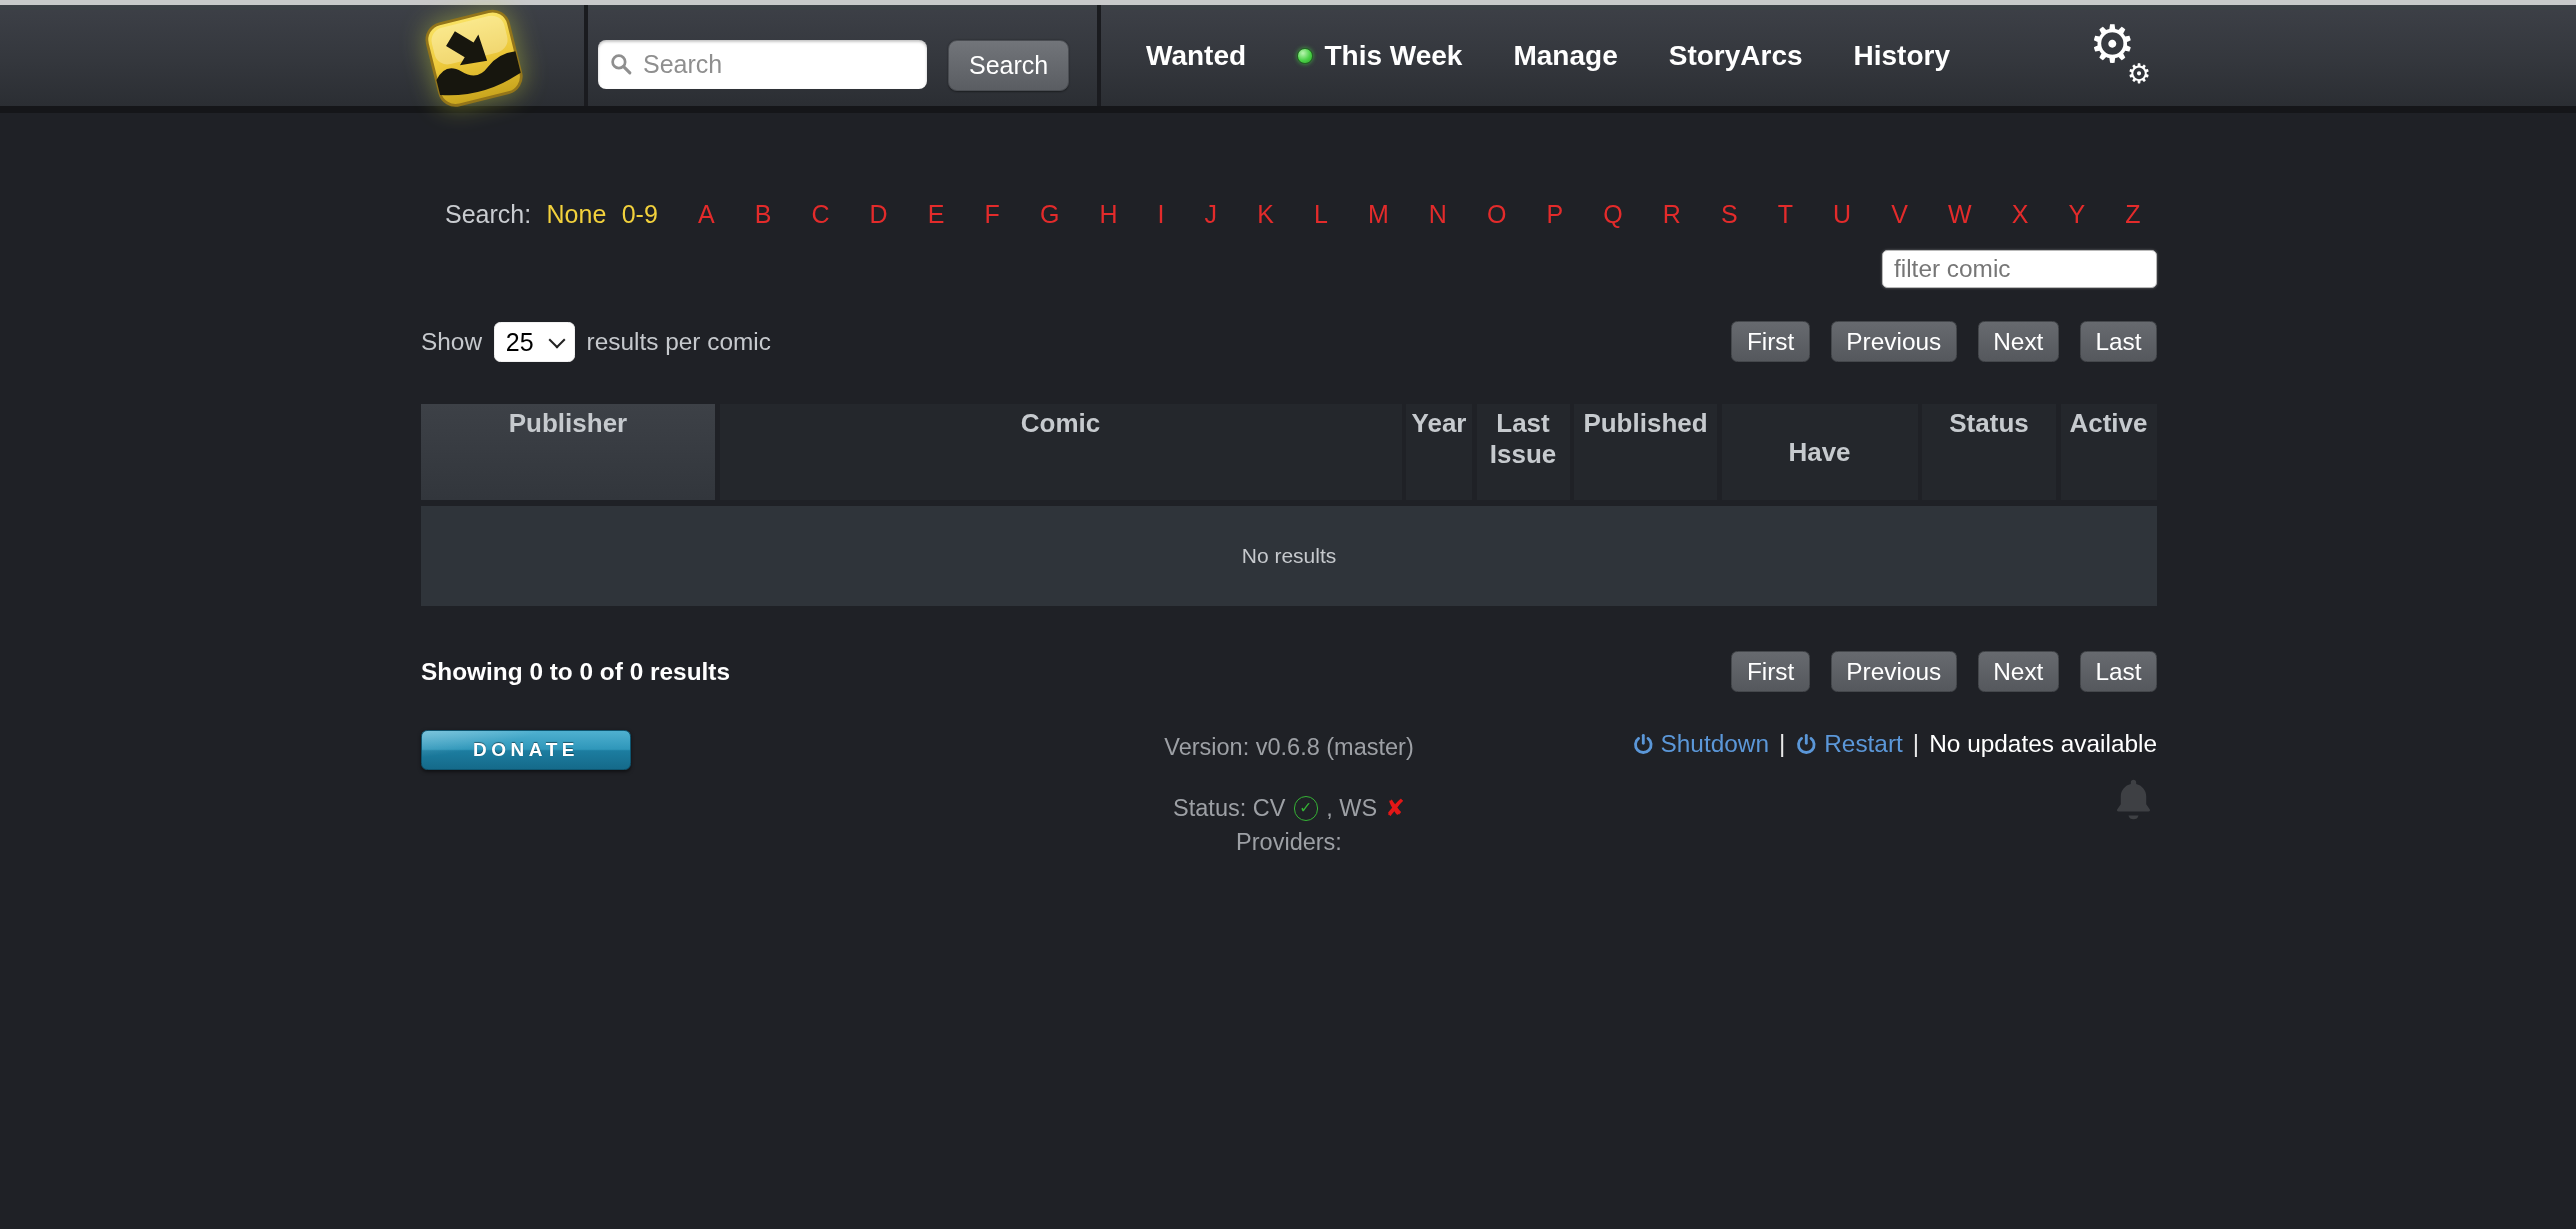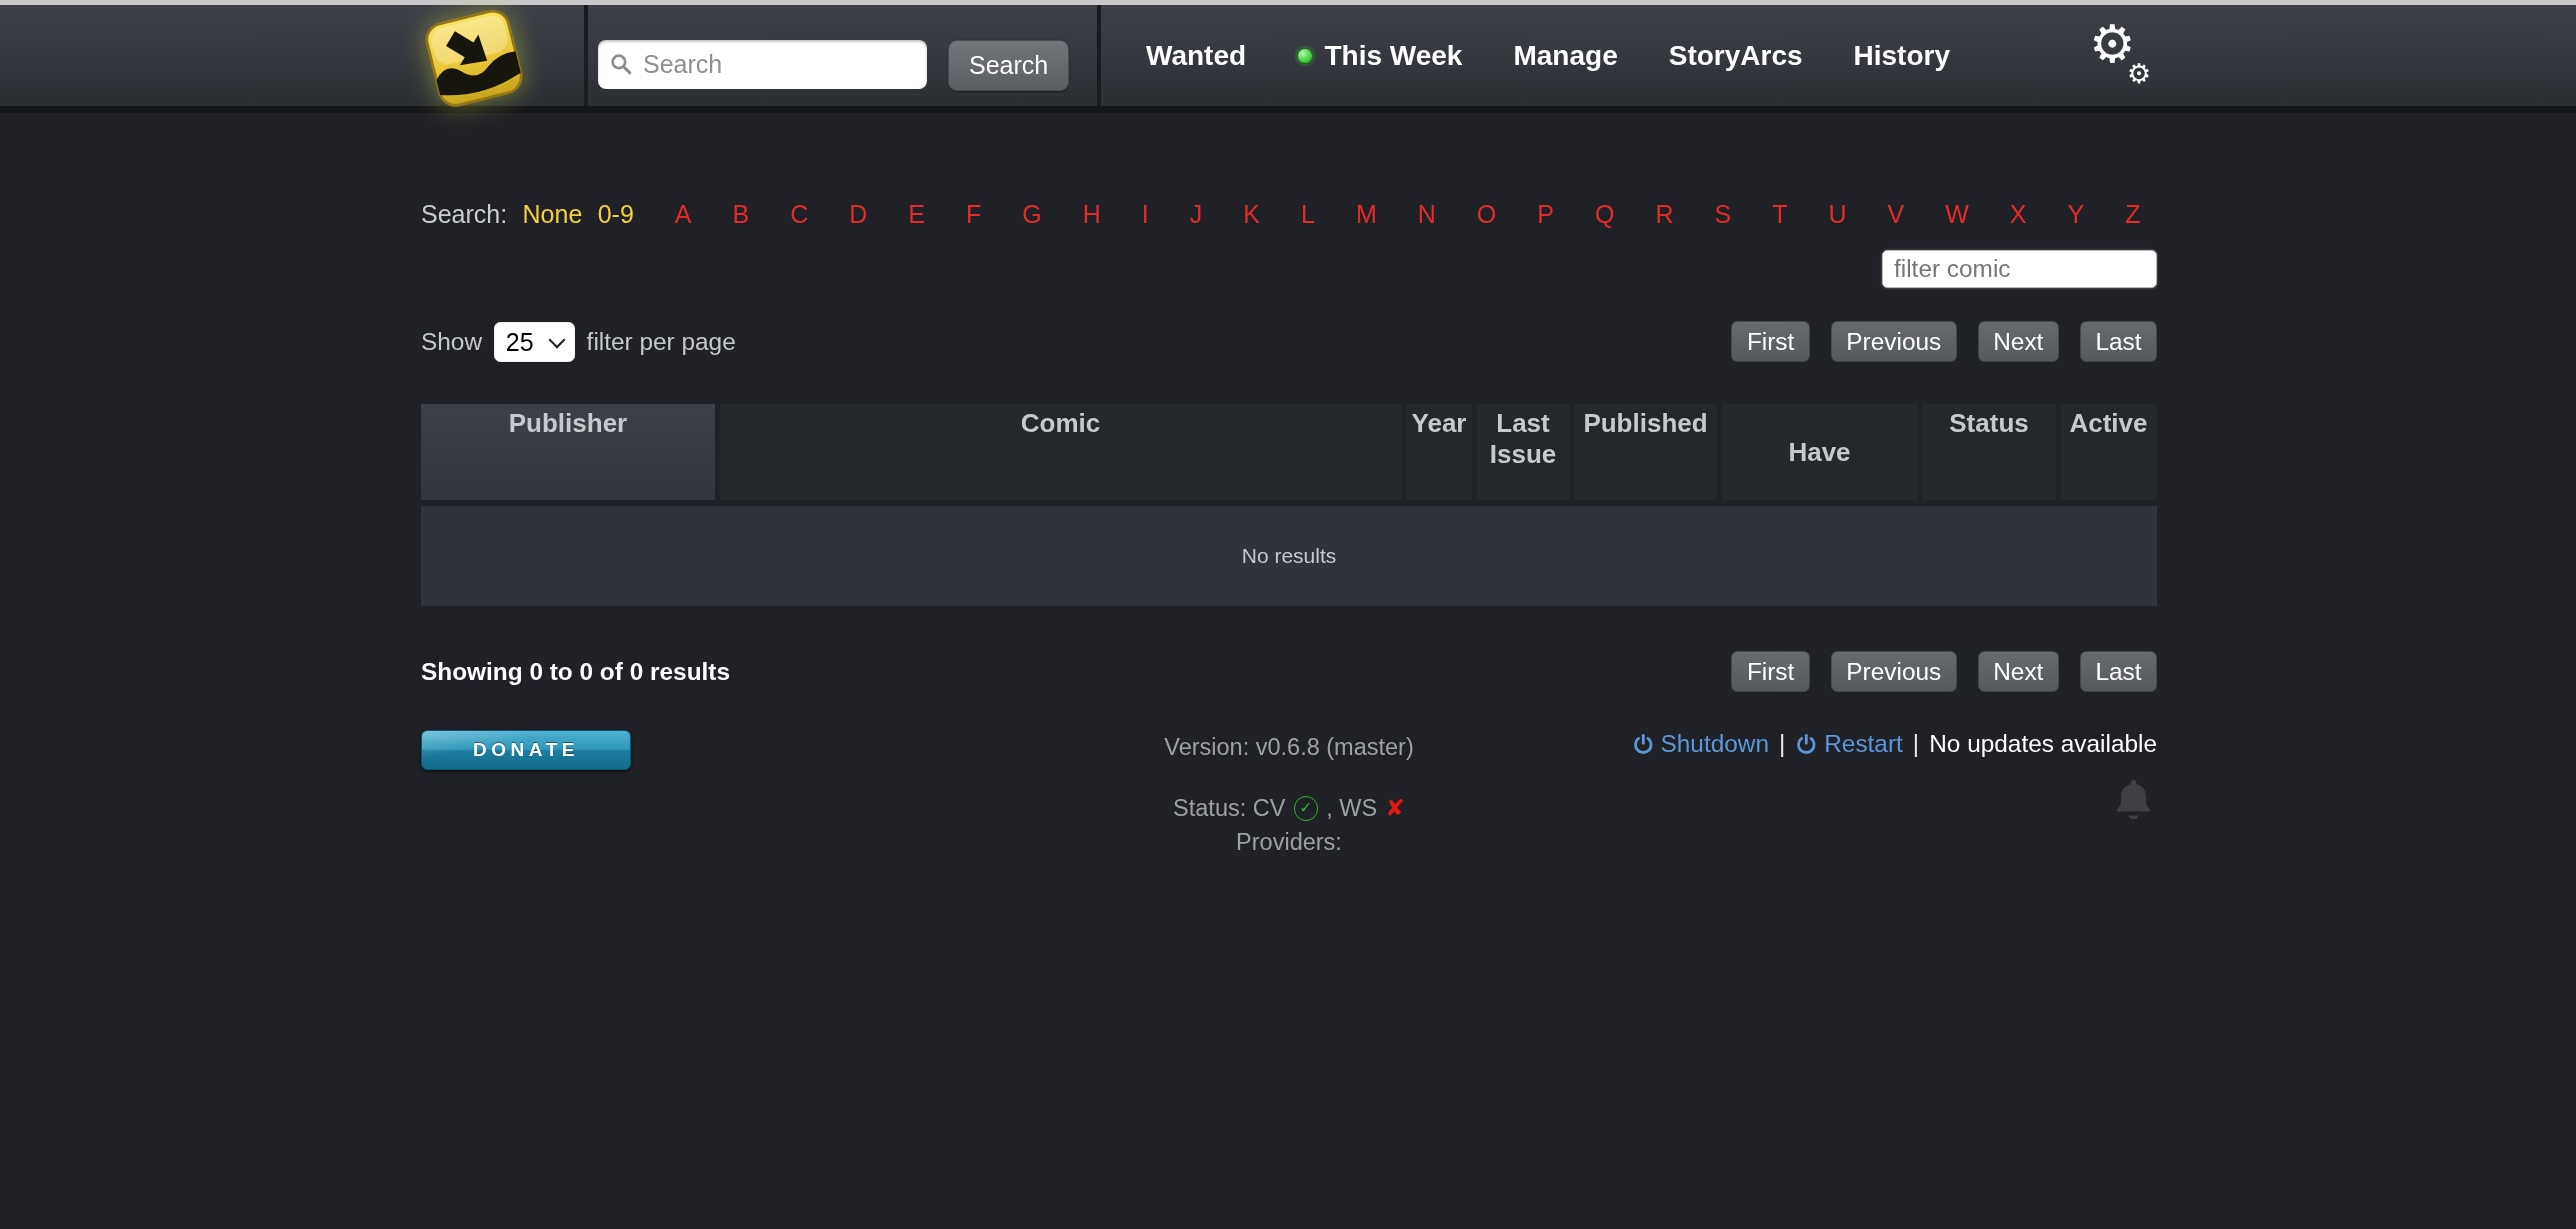--- a/index.html
+++ b/index.html
@@ -41,21 +41,21 @@
     background:radial-gradient(circle at 35% 30%,#b9f5b0,#4ad147 55%,#2f9e2c);
     border:0.9px solid #1f6b1f;box-shadow:0 0 4.5px rgba(74,209,71,.7);
   }
   .gear{position:absolute;left:2089px;top:12.7px;width:71px;height:78px;color:#fff;cursor:pointer;}
   .gear-big{font-size:52px;line-height:1;font-family:"DejaVu Sans",sans-serif;}
   .gear-small{position:absolute;left:38px;top:42px;font-size:27px;line-height:1;font-family:"DejaVu Sans",sans-serif;}
   
   .content{width:1736px;margin-left:421px;position:relative;}
   .alpha-row{
     margin-top:87px;display:flex;justify-content:space-between;align-items:baseline;
-    font-size:25px;padding-right:16.3px;
+    font-size:25px;padding-right:16.3px;margin-left:24px;
   }
   .alpha-head{display:flex;gap:15.4px;align-items:baseline;}
   .alpha-label{color:#c9ccd0;}
   .alpha-special{color:#f2d13c;cursor:pointer;}
   .alpha-letter{color:#e32b2b;cursor:pointer;}
   .filter-row{margin-top:21px;display:flex;justify-content:flex-end;}
   .filter-input{
     width:275px;height:38px;box-sizing:border-box;border-radius:5.4px;
     border:0.9px solid #b9b9b9;background:#fff;padding:0 11px;font-size:24.4px;color:#222;
     font-family:inherit;box-shadow:0 0 2.7px rgba(255,255,255,.35);
@@ -236,21 +236,21 @@
 
   <div class="controls-row">
     <div class="show-group">
       <span>Show</span>
       <span class="select-wrap">
         <select class="per-page-select">
           <option>25</option>
         </select>
         <span class="select-chevron"></span>
       </span>
-      <span>filter per page</span>
+      <span>results per comic</span>
     </div>
     <div class="pagination">
       <button class="page-btn">First</button>
       <button class="page-btn">Previous</button>
       <button class="page-btn">Next</button>
       <button class="page-btn">Last</button>
     </div>
   </div>
 
   <div class="table-header">

